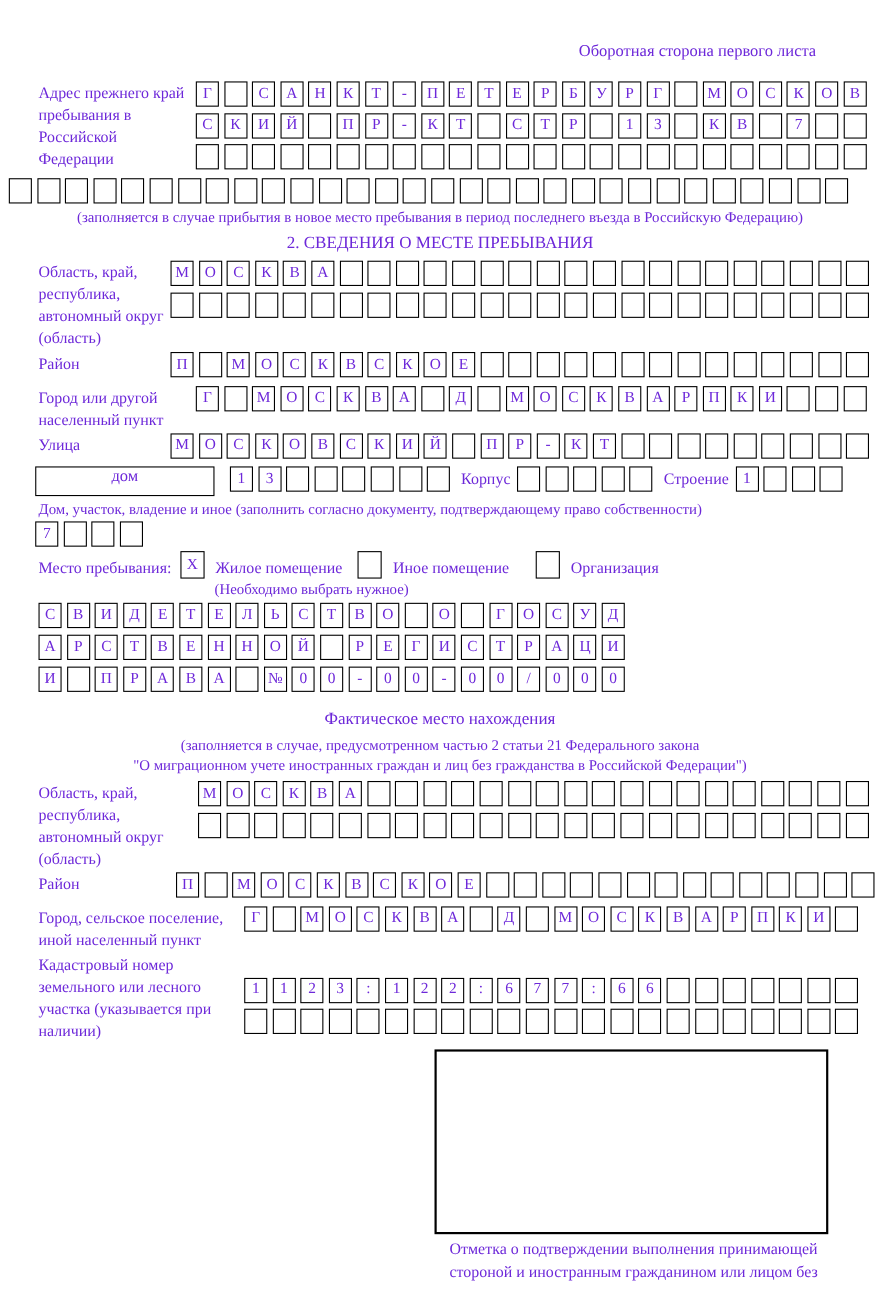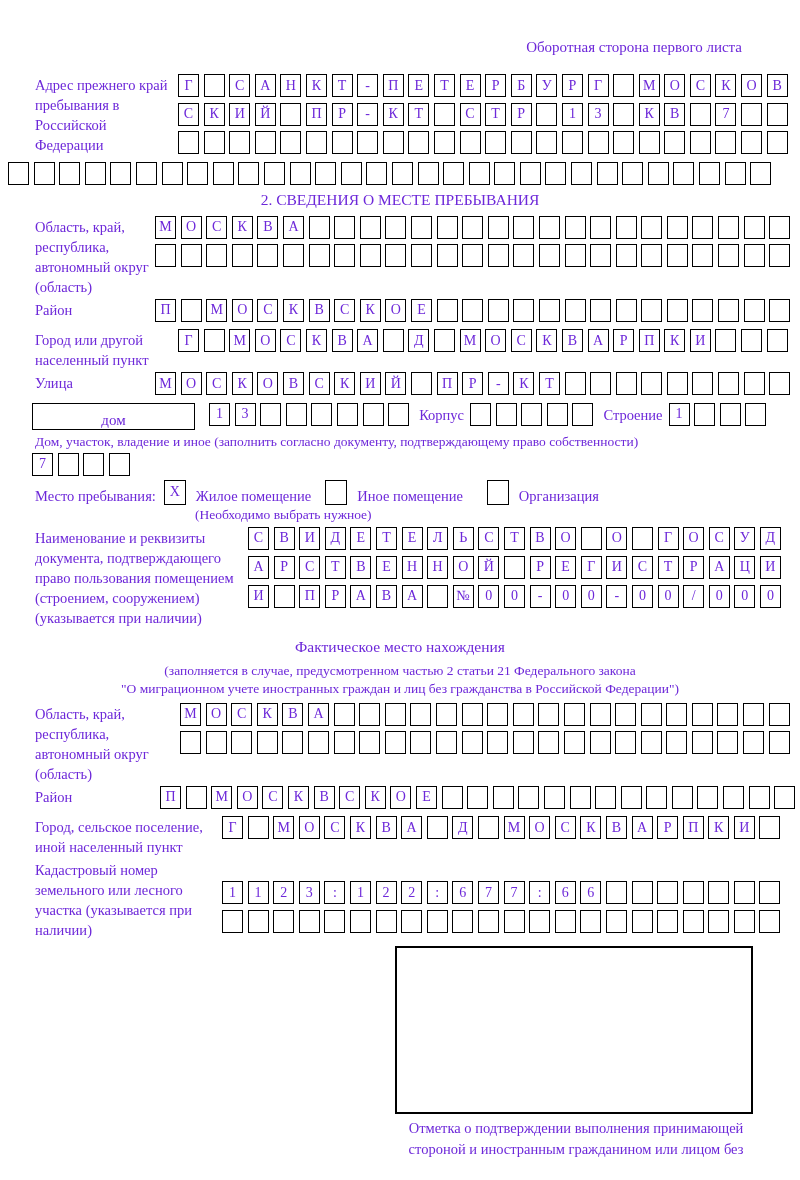--- a/index.html
+++ b/index.html
@@ -31,21 +31,21 @@
     width:21px;height:23px;flex:0 0 21px;
     border:1.9px solid #000;box-sizing:border-box;
     font-size:14px;line-height:1;
   }
   .fullrow{margin-left:8px;}
   .note{font-size:13.5px;margin:1px 0 3px 35px;}
   .center{text-align:center;margin-left:0;}
   .title{font-size:15.5px;font-weight:normal;text-align:center;margin:6px 0 7px 0;}
   .named-box{
     border:1.9px solid #000;box-sizing:border-box;
-    height:27px;display:flex;align-items:flex-end;justify-content:center;
+    height:27px;display:flex;align-items:flex-start;justify-content:center;
     font-size:15px;
   }
   .dom{width:163px;flex:0 0 163px;margin-right:14px;}
   .kv{width:198px;flex:0 0 198px;margin-right:12px;}
   .houserow{margin-left:32px;margin-bottom:4px;}
   .houserow .row{margin-bottom:0;}
   .inline-label{font-size:14.5px;padding:4px 6px 0 10px;white-space:nowrap;}
   .stayrow{margin-left:35px;align-items:flex-end;margin-top:3px;margin-bottom:2px;}
   .stay-label{font-size:14.5px;margin-right:8px;white-space:nowrap;}
   .opt-label{font-size:14.5px;margin:0 0 0 10px;white-space:nowrap;}
@@ -181,20 +181,21 @@
       <span class="cell"></span>
       <span class="cell"></span>
       <span class="cell"></span>
       <span class="cell"></span>
       <span class="cell"></span>
       <span class="cell"></span>
       <span class="cell"></span>
       <span class="cell"></span>
       <span class="cell"></span>
     </div>
+  <div class="note center">(заполняется в случае прибытия в новое место пребывания в период последнего въезда в Российскую Федерацию)</div>
 
   <div class="title">2. СВЕДЕНИЯ О МЕСТЕ ПРЕБЫВАНИЯ</div>
 
   <div class="frow">
     <div class="label w120">Область, край, республика, автономный округ (область)</div>
     <div class="boxcol">
       <div class="row">
           <span class="cell">М</span>
           <span class="cell">О</span>
           <span class="cell">С</span>
@@ -389,21 +390,20 @@
     <span class="cell checkbox">X</span>
     <span class="opt-label">Жилое помещение</span>
     <span class="cell checkbox gap14"></span>
     <span class="opt-label">Иное помещение</span>
     <span class="cell checkbox gap24"></span>
     <span class="opt-label">Организация</span>
   </div>
   <div class="choose-note">(Необходимо выбрать нужное)</div>
 
   <div class="frow doc-row">
-    <div class="label w213">Наименование и реквизиты документа, подтверждающего право пользования помещением (строением, сооружением) (указывается при наличии)</div>
     <div class="boxcol">
       <div class="row">
           <span class="cell">С</span>
           <span class="cell">В</span>
           <span class="cell">И</span>
           <span class="cell">Д</span>
           <span class="cell">Е</span>
           <span class="cell">Т</span>
           <span class="cell">Е</span>
           <span class="cell">Л</span>

